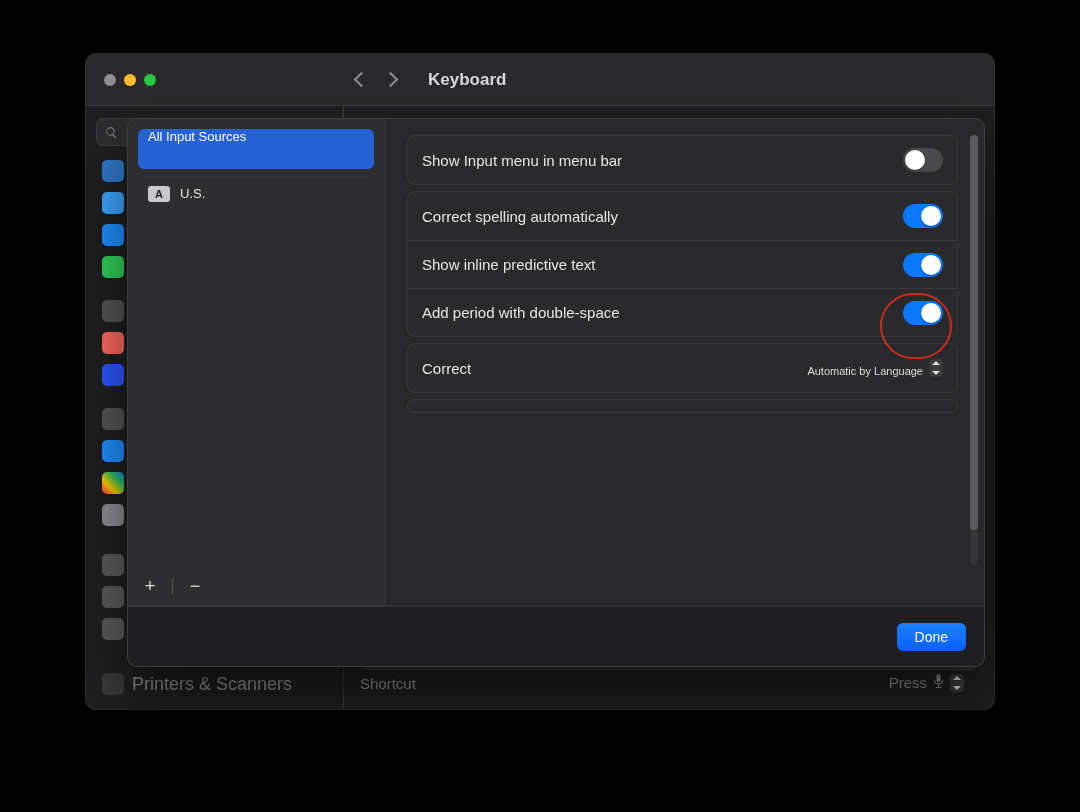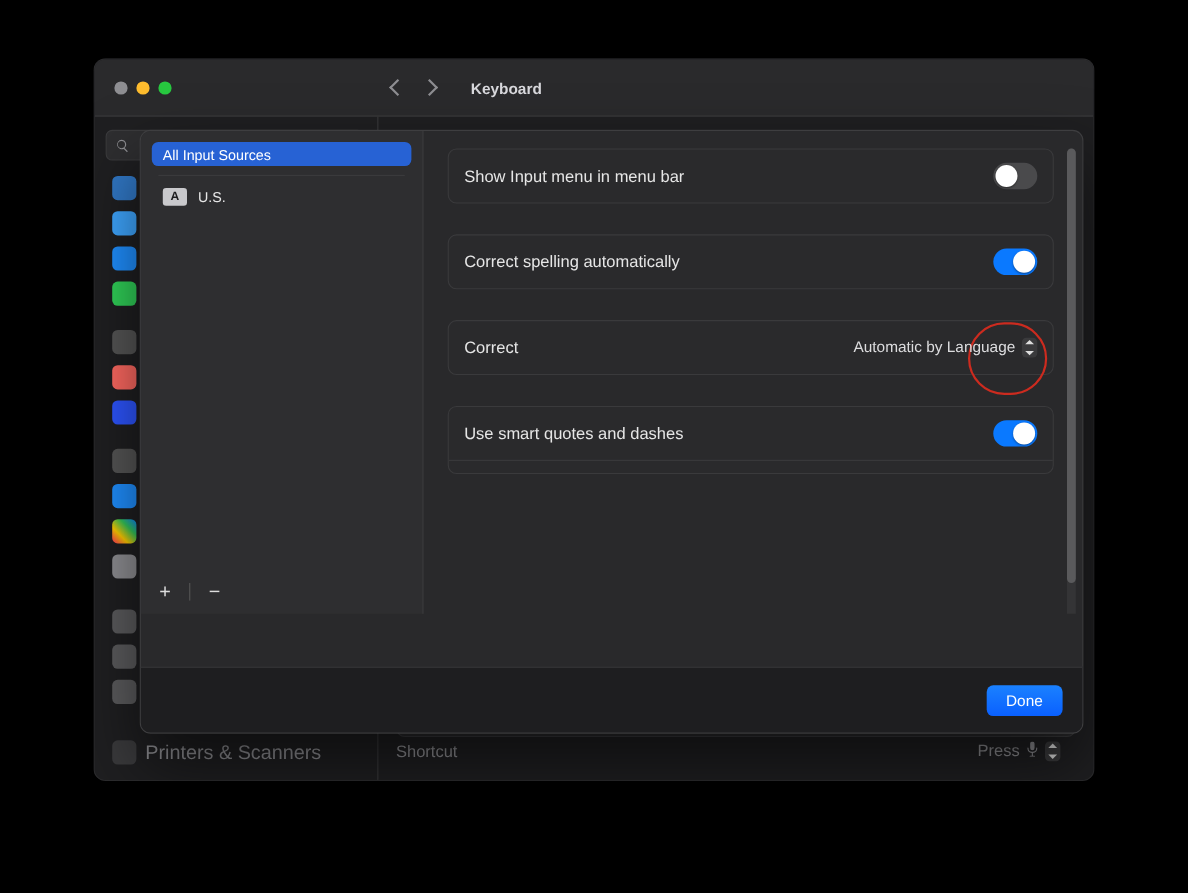--- a/index.html
+++ b/index.html
@@ -56,21 +56,21 @@
   .tl-max   { background: #28c840; }
   .titlebar-nav {
     display: flex; align-items: center; gap: 18px; padding-left: 12px;
   }
   .chev {
     width: 11px; height: 11px; border: solid var(--text-muted);
     border-width: 0 2px 2px 0; display: inline-block;
   }
   .chev.left { transform: rotate(135deg); }
   .chev.right { transform: rotate(-45deg); }
-  .titlebar-title { font-size: 14px; font-weight: 600; color: #d8d8dc; margin-left: 14px; text-align: center;}
+  .titlebar-title { font-size: 17px; font-weight: 600; color: #d8d8dc; margin-left: 14px; text-align: center;}
 
   
   .left-col {
     position: absolute; left: 0; top: 52px; bottom: 0;
     width: 258px;
     border-right: 1px solid var(--divider);
     padding-top: 12px;
     overflow: hidden;
   }
   .search-wrap { padding: 0 12px 8px 10px; }
@@ -145,21 +145,21 @@
     display: flex; flex-direction: column;
   }
   .modal-body { flex: 1; display: flex; min-height: 0;}
   .modal-side {
     width: 257px; background: var(--modal-sidebar-bg);
     border-right: 1px solid var(--divider);
     position: relative;
     padding: 10px 10px 40px 10px;
   }
   .src-item {
-    height: 22px; border-radius: 6px; display: flex; align-items: center;
+    height: 40px; border-radius: 6px; display: flex; 
     gap: 10px; padding: 0 10px; font-size: 13px;
   }
   .src-item.sel { background: #2762d4; color: #fff; }
   .src-divider { height: 1px; background: var(--divider); margin: 8px 6px; }
   .flag {
     width: 22px; height: 16px; border-radius: 3px; background: #c9c9cc;
     color: #1e1e20; font-size: 11px; font-weight: 700;
     display:flex; align-items:center; justify-content:center;
   }
   .modal-side-footer {
@@ -182,21 +182,21 @@
   }
   .scroll-thumb {
     position:absolute; right:6px; top:16px; width:8px; height:395px;
     background:#5a5a5c; border-radius:5px;
   }
 
   .group {
     background: var(--row-bg);
     border: 1px solid var(--row-border);
     border-radius: 8px;
-    margin-bottom: 28px;
+    margin-bottom: 6px;
   }
   .row {
     min-height: 48px; display: flex; align-items: center;
     justify-content: space-between;
     padding: 0 14px; font-size: 15px; color: var(--text);
     position: relative;
   }
   .row + .row { border-top: 1px solid var(--row-border); }
 
   
@@ -208,36 +208,35 @@
     position: absolute; top: 2px; width: 20px; height: 20px; border-radius: 50%;
     background: #fff; box-shadow: 0 1px 2px rgba(0,0,0,0.4);
   }
   .toggle-on { background: var(--accent); }
   .toggle-on .knob { right: 2px; }
   .toggle-off { background: #4a4a4c; }
   .toggle-off .knob { left: 2px; }
 
   
   .select-val {
-    display: flex; align-items: flex-start; gap: 6px; color: #dcdcde; font-size: 14px;
+    display: flex; align-items: flex-end; gap: 6px; color: #dcdcde; font-size: 11px;
   }
 
   
   .ring {
     position: absolute; width: 72px; height: 66px; border-radius: 36px;
     border: 2px solid var(--highlight-ring);
     pointer-events: none;
   }
 
   .modal-footer {
     height: 60px; border-top: 1px solid var(--divider);
     background: #1e1e20;
     display:flex; align-items:center; justify-content:flex-end;
     padding: 0 18px;
-    margin-top: 48px;
   }
   .done-btn {
     height: 28px; padding: 0 18px; border-radius: 6px;
     background: linear-gradient(#1a81ff,#0a60ff);
     color:#fff; font-size:14px; font-weight:500;
     display:flex; align-items:center; justify-content:center;
     border: none;
   }
 
   .mic-icon { display:inline-flex; }
@@ -372,39 +371,45 @@
         </div>
       </div>
 
       <div class="group">
         <div class="row">
           <span>Correct spelling automatically</span>
           <span class="toggle toggle-on">
               <span class="knob"></span>
             </span>
         </div>
+        <div class="row">
+          <span>Show inline predictive text</span>
+          <span class="toggle toggle-on">
+              <span class="knob"></span>
+            </span>
+        </div>
+        <div class="row">
+          <span>Add period with double-space</span>
+          <span class="toggle toggle-on">
+              <span class="knob"></span>
+            </span>
+        </div>
       </div>
 
       <div class="group">
         <div class="row">
           <span>Correct</span>
           <span class="select-val">
             <span>Automatic by Language</span>
             <span class="stepper-icon"></span>
           </span>
         </div>
       </div>
 
       <div class="group" style="margin-bottom:0;">
-        <div class="row">
-          <span>Use smart quotes and dashes</span>
-          <span class="toggle toggle-on">
-              <span class="knob"></span>
-            </span>
-        </div>
         <div class="row" style="height:12px;min-height:12px;padding:0;"></div>
       </div>
     </div>
   </div>
 
   <div class="modal-footer">
     <button class="done-btn">Done</button>
   </div>
 </div>
 

